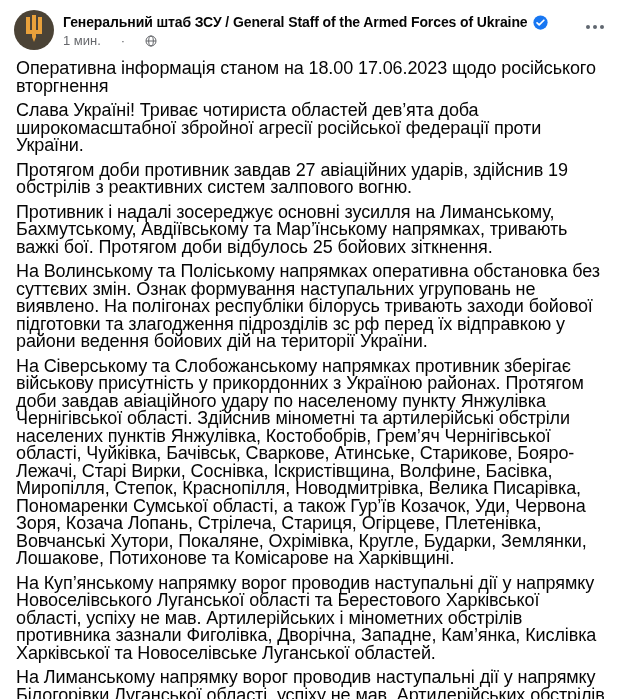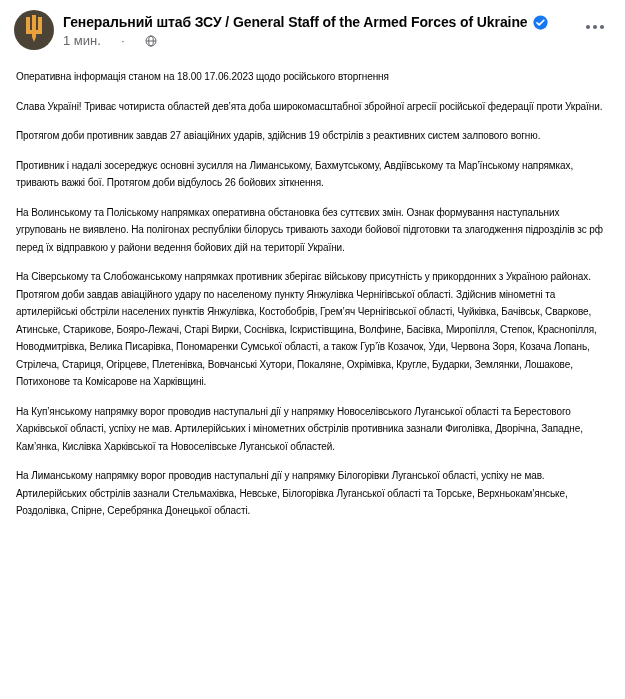--- a/index.html
+++ b/index.html
@@ -66,22 +66,22 @@
     border: none;
     padding: 6px;
     cursor: pointer;
     line-height: 0;
   }
   
   .post-body {
     padding: 2px 16px 0 16px;
   }
   .post-body p {
-    margin: 12px 0 7px 0;
-    font-size: 10px;
+    margin: 4px 0 7px 0;
+    font-size: 18px;
     line-height: 17.5px;
     color: #050505;
     letter-spacing: -0.1px;
   }
 </style>
 </head>
 <body>
 
 <div class="post-card">
 
@@ -129,20 +129,20 @@
         </g>
       </svg>
     </button>
 
   </header>
 
   <div class="post-body">
     <p>Оперативна інформація станом на 18.00 17.06.2023 щодо російського вторгнення</p>
     <p>Слава Україні! Триває чотириста областей дев’ята доба широкомасштабної збройної агресії російської федерації проти України.</p>
     <p>Протягом доби противник завдав 27 авіаційних ударів, здійснив 19 обстрілів з реактивних систем залпового вогню.</p>
-    <p>Противник і надалі зосереджує основні зусилля на Лиманському, Бахмутському, Авдіївському та Мар’їнському напрямках, тривають важкі бої. Протягом доби відбулось 26 бойових зіткнення.</p>
+    <p>Противник і надалі зосереджує основні зусилля на Лиманському, Бахмутському, Авдіївському та Мар’їнському напрямках, тривають важкі бої. Протягом доби відбулось 25 бойових зіткнення.</p>
     <p>На Волинському та Поліському напрямках оперативна обстановка без суттєвих змін. Ознак формування наступальних угруповань не виявлено. На полігонах республіки білорусь тривають заходи бойової підготовки та злагодження підрозділів зс рф перед їх відправкою у райони ведення бойових дій на території України.</p>
     <p>На Сіверському та Слобожанському напрямках противник зберігає військову присутність у прикордонних з Україною районах. Протягом доби завдав авіаційного удару по населеному пункту Янжулівка Чернігівської області.  Здійснив мінометні та артилерійські обстріли населених пунктів Янжулівка, Костобобрів, Грем’яч Чернігівської області, Чуйківка, Бачівськ, Сваркове, Атинське, Старикове, Бояро-Лежачі, Старі Вирки, Соснівка, Іскристівщина, Волфине, Басівка, Миропілля, Степок, Краснопілля, Новодмитрівка, Велика  Писарівка, Пономаренки Сумської області, а також Гур’їв Козачок, Уди, Червона Зоря, Козача Лопань, Стрілеча, Стариця, Огірцеве, Плетенівка, Вовчанські Хутори, Покаляне, Охрімівка, Кругле, Бударки, Землянки, Лошакове, Потихонове та Комісарове на Харківщині.</p>
     <p>На Куп’янському напрямку ворог проводив наступальні дії у напрямку Новоселівського Луганської області та Берестового Харківської області, успіху не мав. Артилерійських і мінометних обстрілів противника зазнали Фиголівка, Дворічна, Западне, Кам’янка, Кислівка Харківської та Новоселівське Луганської областей.</p>
     <p>На Лиманському напрямку ворог проводив наступальні дії у напрямку Білогорівки Луганської області, успіху не мав. Артилерійських обстрілів зазнали Стельмахівка, Невське, Білогорівка Луганської області та Торське, Верхньокам’янське, Роздолівка,  Спірне, Серебрянка Донецької області.</p>
   </div>
 
 </div>
 
 </body></html>

